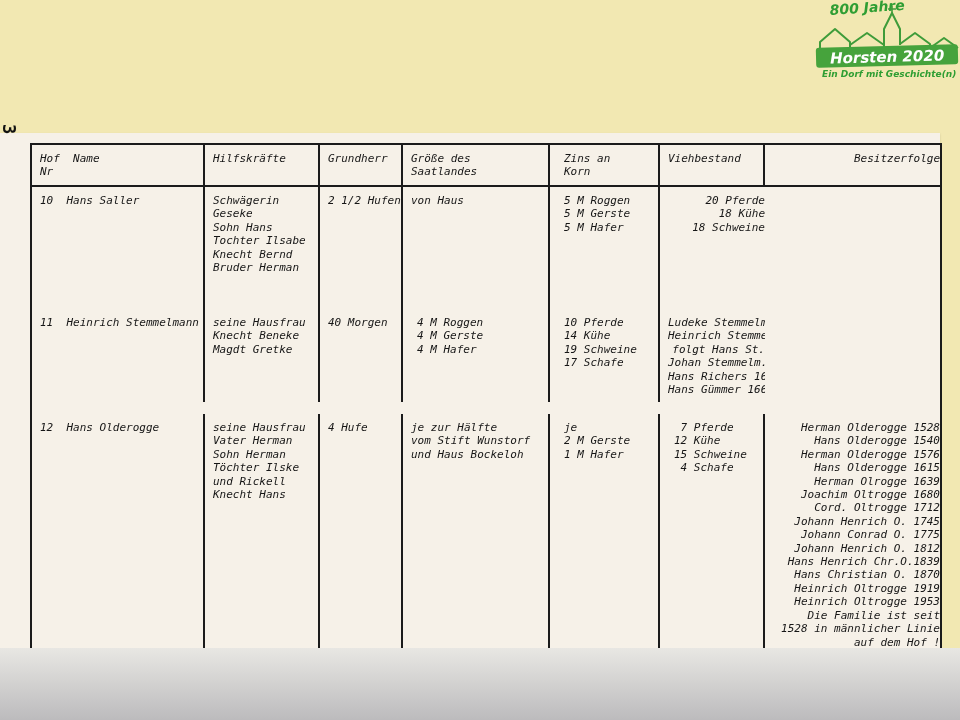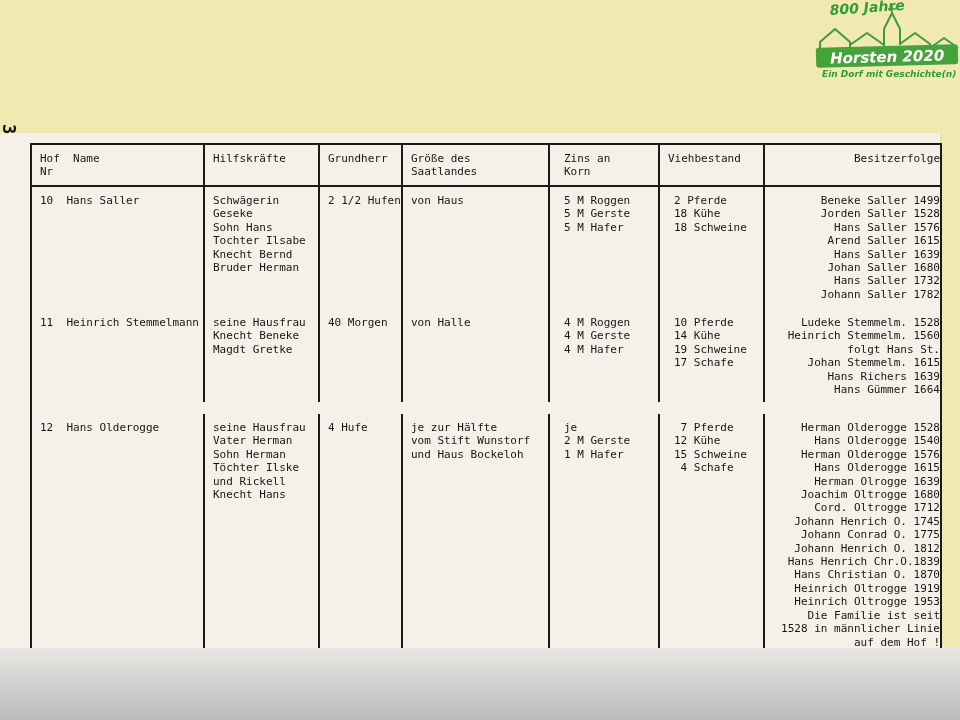--- a/index.html
+++ b/index.html
@@ -22,21 +22,21 @@
     font-size:17px;font-weight:bold;color:#111;
     transform:rotate(90deg);
   }
   .htable{
     position:absolute;left:30px;top:10px;width:908px;
     border:2px solid #1b1b1b;background:transparent;
     color:#161616;font-size:11px;line-height:13.4px;
   }
   .trow{display:grid;grid-template-columns:173px 115px 83px 147px 110px 105px 1fr;}
   .trow>div{border-right:2px solid #1b1b1b;white-space:pre;overflow:hidden;
-    padding:7px 0 12px 8px;}
+    padding:7px 0 12px 8px;font-style:italic;}
   .trow>div:last-child{border-right:none;text-align:right;}
   .trow.head{height:40px;border-bottom:2px solid #1b1b1b;}
   .trow.r10{height:122px;}
   .trow.r11{height:93px;}
   .trow.r12{height:241px;margin-top:12px;}
   .cell-zins{padding-left:14px !important;}
   .cell-vieh{padding-left:14px !important;}
   .logo{position:absolute;left:812px;top:0;width:150px;height:80px;}
   .logo svg{width:100%;height:100%;}
   .logo text{font-family:"DejaVu Sans", sans-serif;font-style:italic;font-weight:bold;}
@@ -79,40 +79,31 @@
 Geseke
 Sohn Hans
 Tochter Ilsabe
 Knecht Bernd
 Bruder Herman</div>
       <div>2 1/2 Hufen</div>
       <div>von Haus</div>
       <div class="cell-zins">5 M Roggen
 5 M Gerste
 5 M Hafer</div>
-      <div class="cell-vieh">2 Pferde
+      <div class="cell-vieh">20 Pferde
 18 Kühe
 18 Schweine</div>
-      <div>Beneke Saller 1499
-Jorden Saller 1528
-Hans Saller 1576
-Arend Saller 1615
-Hans Saller 1639
-Johan Saller 1680
-Hans Saller 1732
-Johann Saller 1782</div>
     </div>
 
     <div class="trow r11">
       <div>11  Heinrich Stemmelmann</div>
       <div>seine Hausfrau
 Knecht Beneke
 Magdt Gretke</div>
       <div>40 Morgen</div>
-      <div>von Halle</div>
       <div class="cell-zins">4 M Roggen
 4 M Gerste
 4 M Hafer</div>
       <div class="cell-vieh">10 Pferde
 14 Kühe
 19 Schweine
 17 Schafe</div>
       <div>Ludeke Stemmelm. 1528
 Heinrich Stemmelm. 1560
 folgt Hans St.

